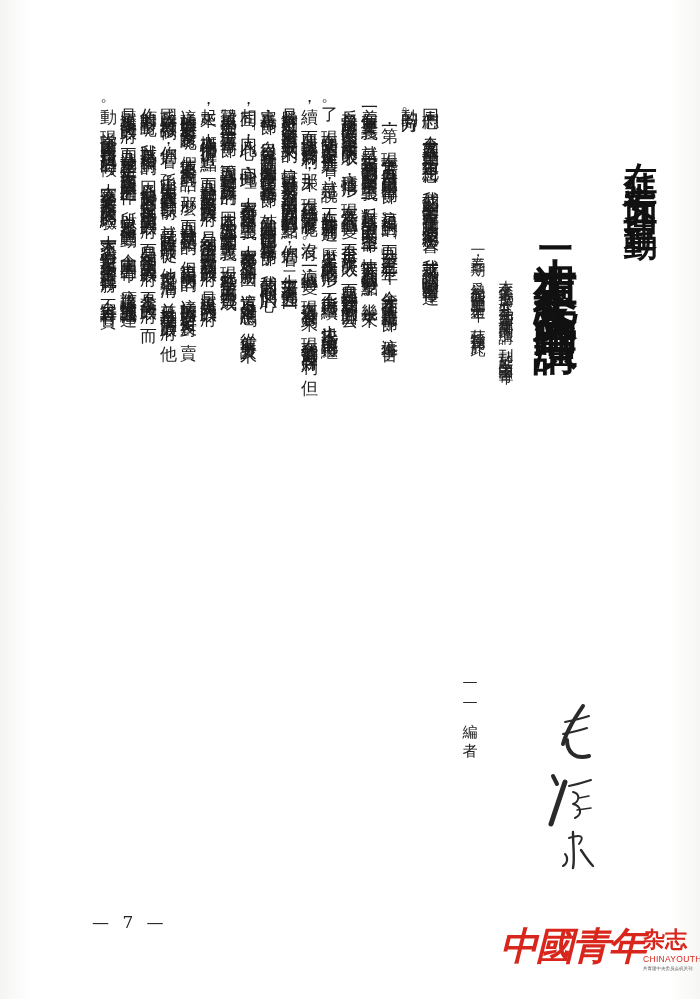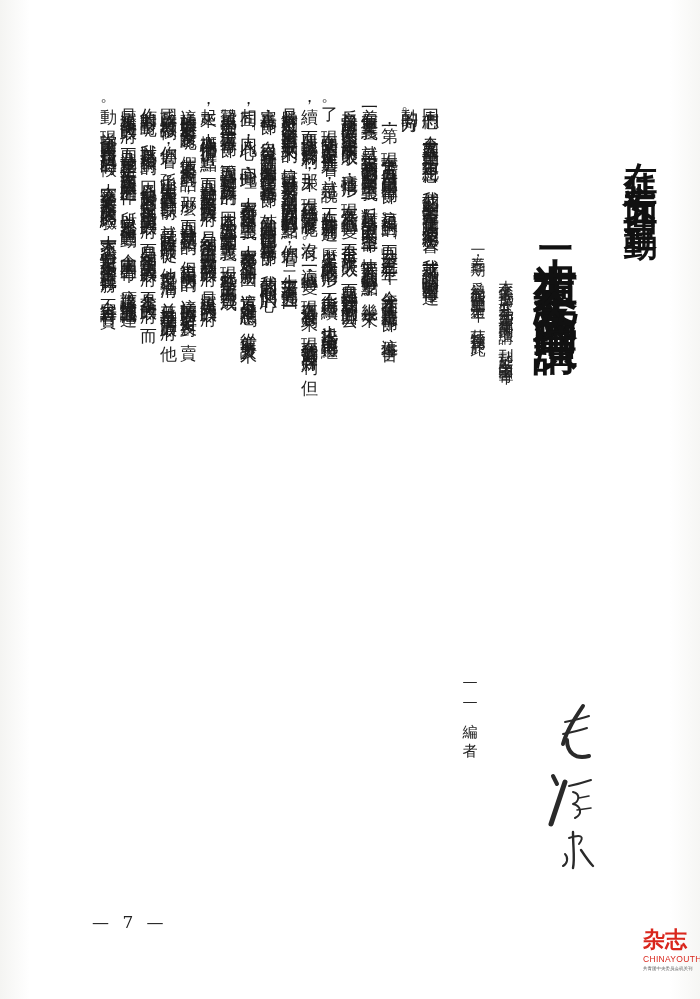--- a/index.html
+++ b/index.html
@@ -92,16 +92,17 @@
     <path d="M24 138 C36 134 40 136 34 144" stroke-width="2"></path>
     <path d="M28 132 C28 148 30 158 28 168" stroke-width="2.4"></path>
     <path d="M20 154 C24 158 22 164 18 166" stroke-width="2"></path>
     <path d="M36 150 C40 156 44 162 48 166" stroke-width="2.4"></path>
   </g>
 </svg>
 
 <div class="page-number">— 7 —</div>
 
 <div class="logo">
+  <div class="logo-main">中國青年</div>
   <div class="logo-sub">杂志</div>
   <div class="logo-en">CHINAYOUTH</div>
   <div class="logo-tiny">共青团中央委员会机关刊</div>
 </div>
 
 </body></html>

